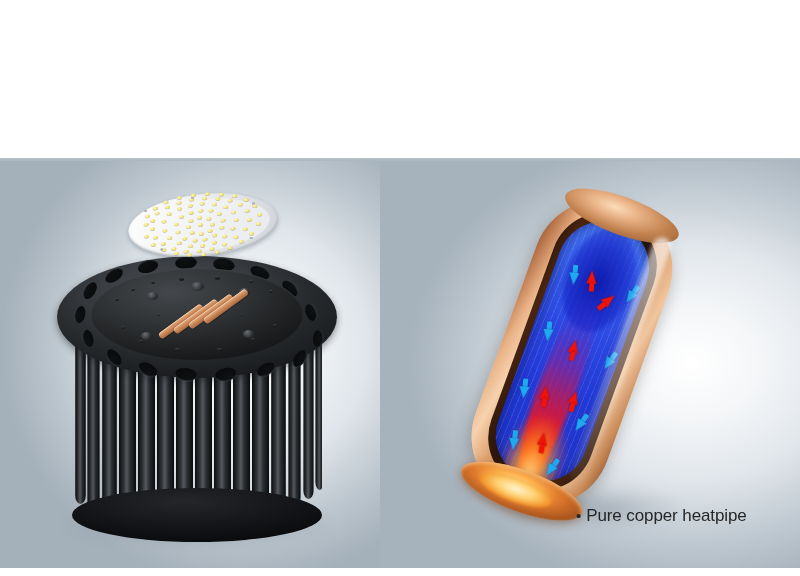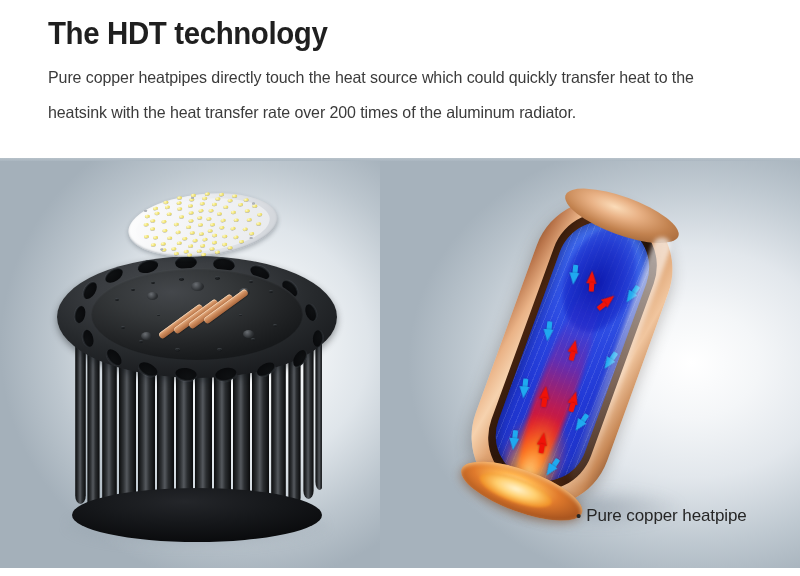--- a/index.html
+++ b/index.html
@@ -262,24 +262,20 @@
     font-size:17px; color:#262626; white-space:nowrap;
     letter-spacing:-0.1px;
   }
   .caption .bullet { margin-right:5px; font-size:15px; }
 </style>
 </head>
 <body>
 
 <div class="page">
 
-  <div class="header">
-    <div class="heading">The HDT technology</div>
-    <div class="bodytext">Pure copper heatpipes directly touch the heat source which could quickly transfer heat to the heatsink with the heat transfer rate over 200 times of the aluminum radiator.</div>
-  </div>
 
   <div class="strip">
 
     <div class="panel panel-left">
       <div class="panel-bg"></div>
       <div class="panel-topband"></div>
 
       <div class="fixture">
 
         <div class="barrel-shadow"></div>

